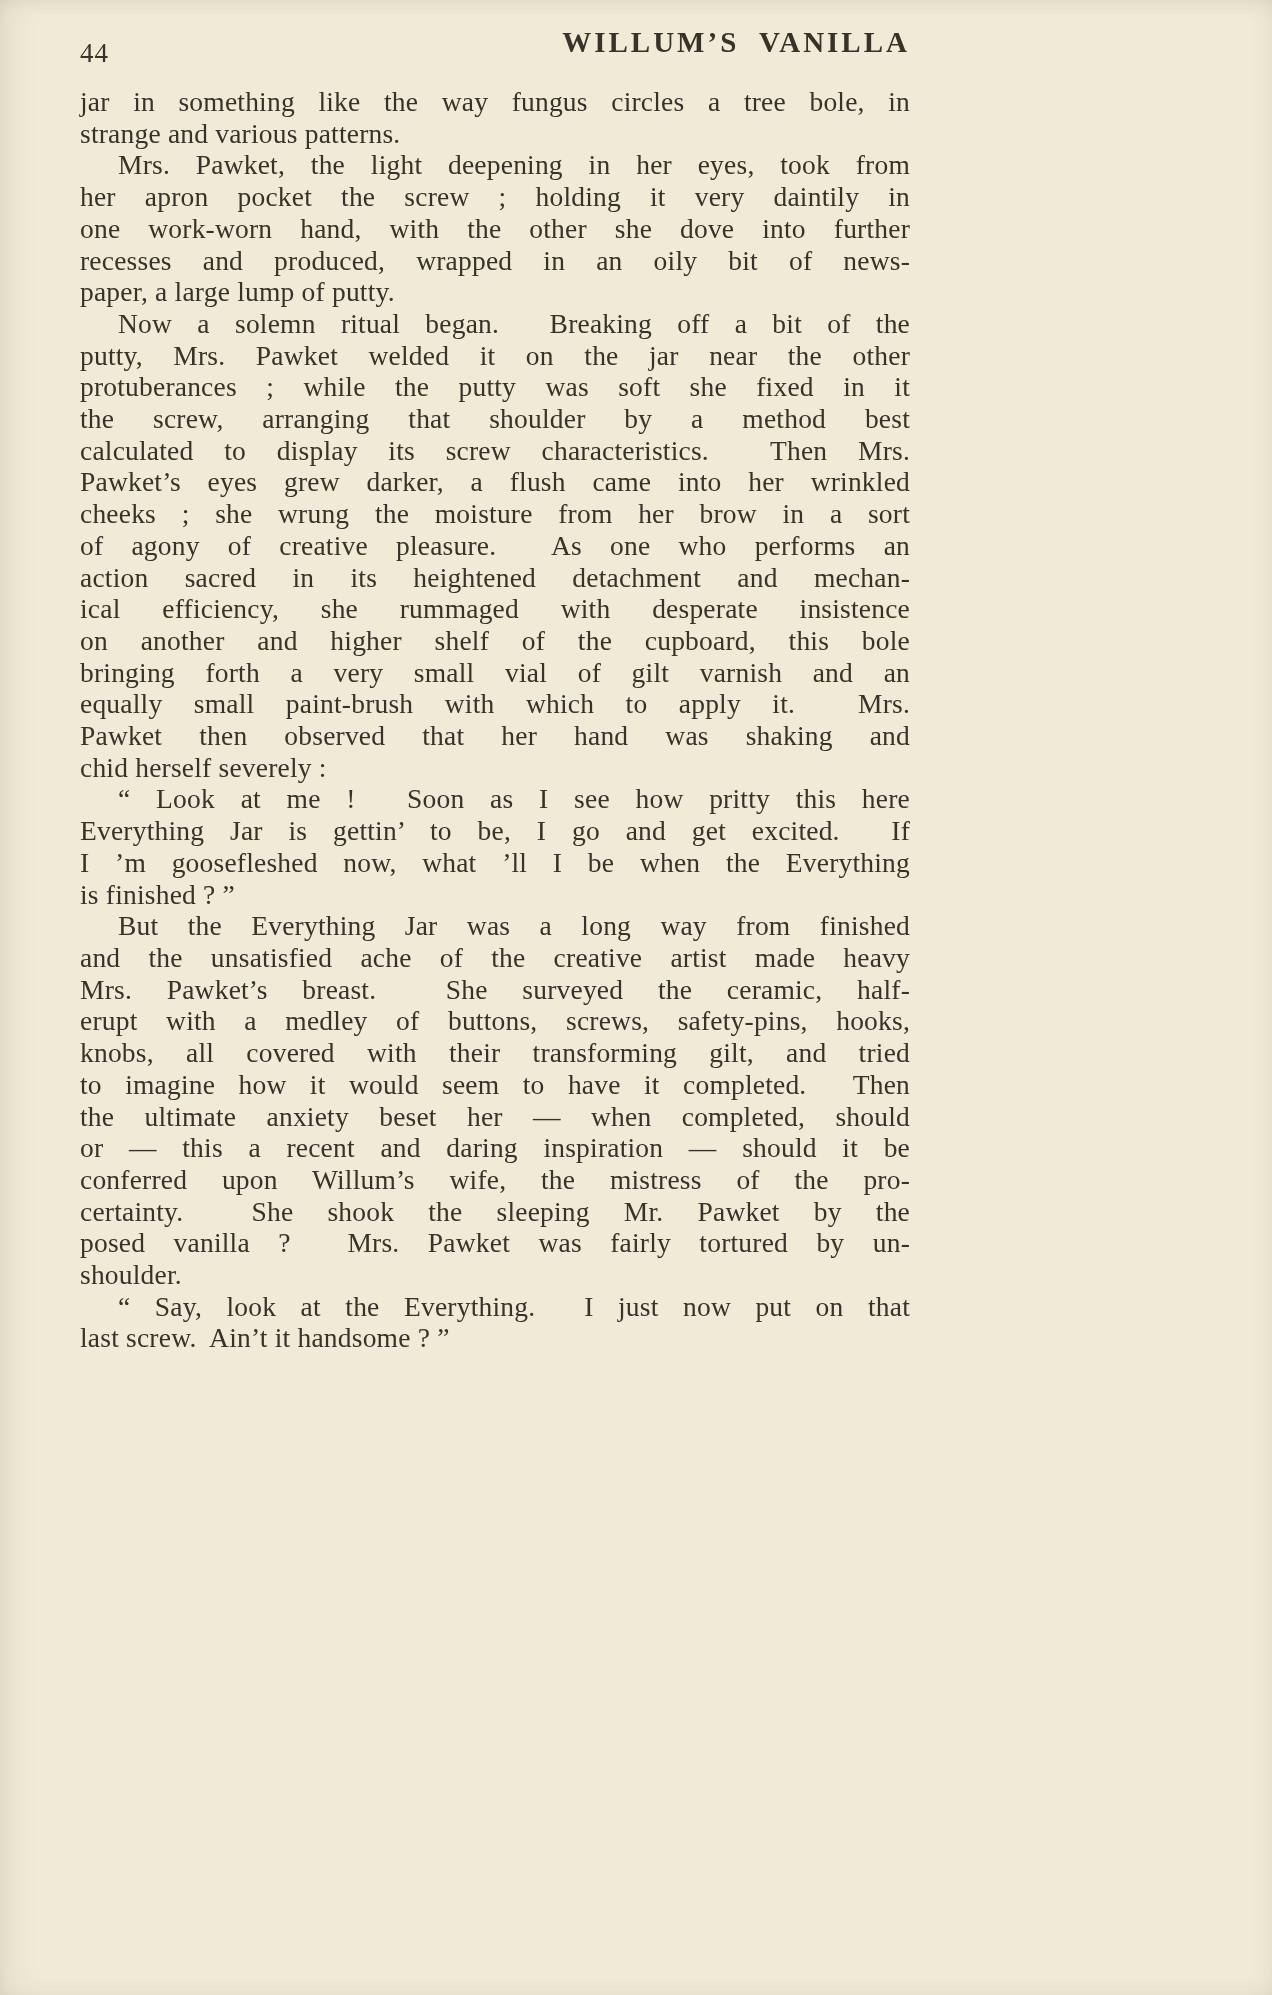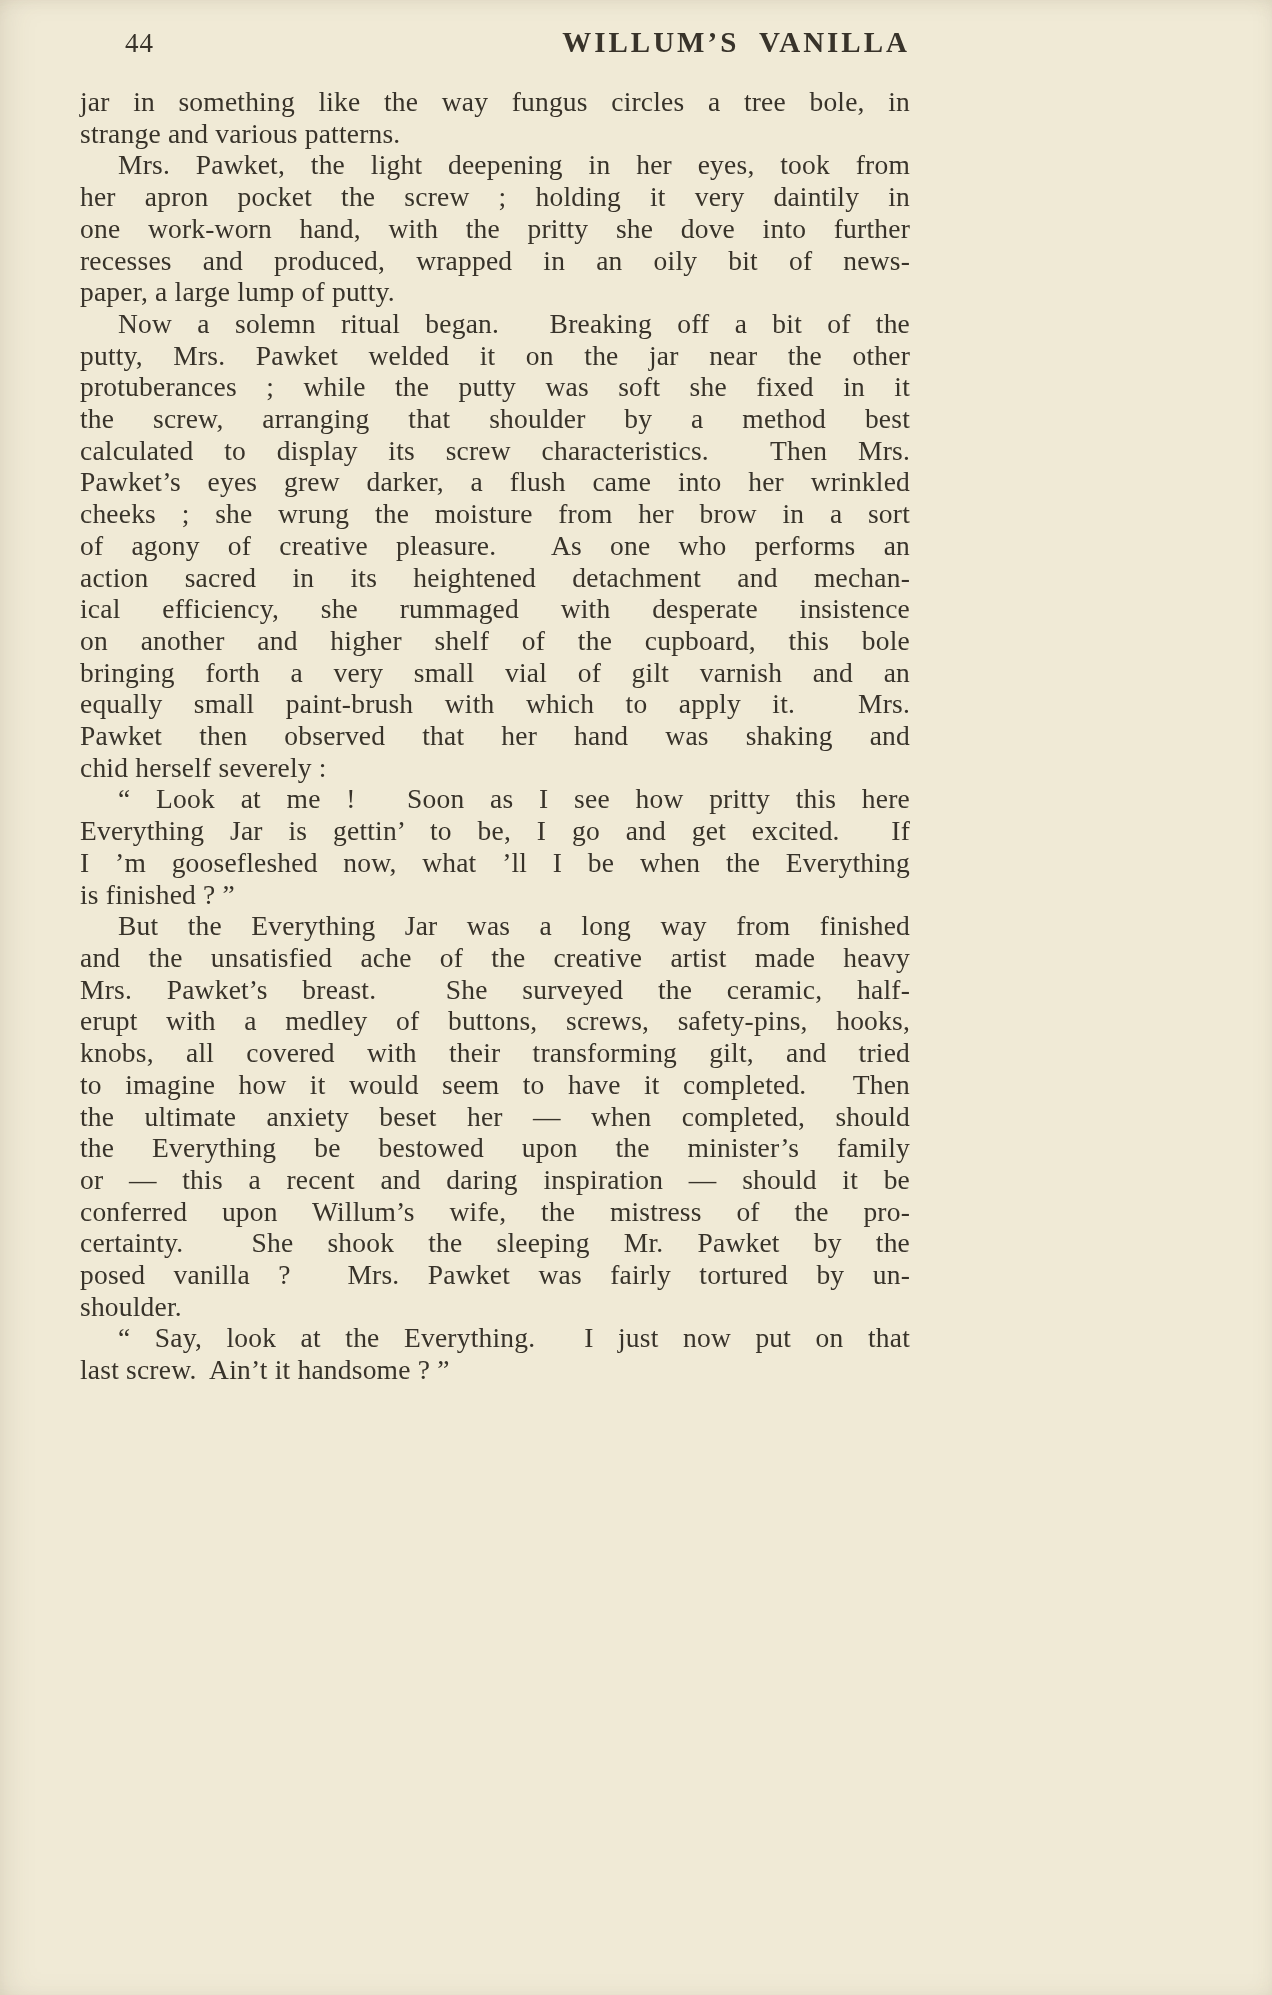--- a/index.html
+++ b/index.html
@@ -29,24 +29,23 @@
     width: 830px;
   }
   .header {
     position: relative;
     height: 40px;
     margin-bottom: 22px;
   }
   .pagenum {
     position: absolute;
     left: 0;
-    top: 4px;
+    top: 14px;
     font-size: 27px;
     letter-spacing: 1px;
-    margin-left: 45px;
   }
   .running-title {
     display: block;
     text-align: right;
     font-size: 29px;
     font-weight: bold;
     letter-spacing: 3px;
     word-spacing: 10px;
     padding-top: 2px;
   }
@@ -78,21 +77,21 @@
     <span class="running-title">WILLUM’S VANILLA</span>
   </div>
   <div class="text-body" id="text-body">
       <div class="para">
         <div class="line just">jar in something like the way fungus circles a tree bole, in</div>
         <div class="line">strange and various patterns.</div>
       </div>
       <div class="para">
         <div class="line just indent">Mrs. Pawket, the light deepening in her eyes, took from</div>
         <div class="line just">her apron pocket the screw ; holding it very daintily in</div>
-        <div class="line just">one work-worn hand, with the pritty she dove into further</div>
+        <div class="line just">one work-worn hand, with the other she dove into further</div>
         <div class="line just">recesses and produced, wrapped in an oily bit of news-</div>
         <div class="line">paper, a large lump of putty.</div>
       </div>
       <div class="para">
         <div class="line just indent">Now a solemn ritual began.  Breaking off a bit of the</div>
         <div class="line just">putty, Mrs. Pawket welded it on the jar near the other</div>
         <div class="line just">protuberances ; while the putty was soft she fixed in it</div>
         <div class="line just">the screw, arranging that shoulder by a method best</div>
         <div class="line just">calculated to display its screw characteristics.  Then Mrs.</div>
         <div class="line just">Pawket’s eyes grew darker, a flush came into her wrinkled</div>
@@ -113,21 +112,20 @@
         <div class="line">is finished ? ”</div>
       </div>
       <div class="para">
         <div class="line just indent">But the Everything Jar was a long way from finished</div>
         <div class="line just">and the unsatisfied ache of the creative artist made heavy</div>
         <div class="line just">Mrs. Pawket’s breast.  She surveyed the ceramic, half-</div>
         <div class="line just">erupt with a medley of buttons, screws, safety-pins, hooks,</div>
         <div class="line just">knobs, all covered with their transforming gilt, and tried</div>
         <div class="line just">to imagine how it would seem to have it completed.  Then</div>
         <div class="line just">the ultimate anxiety beset her — when completed, should</div>
-        <div class="line just">the Everything be bestowed upon the minister’s family</div>
         <div class="line just">or — this a recent and daring inspiration — should it be</div>
         <div class="line just">conferred upon Willum’s wife, the mistress of the pro-</div>
         <div class="line just">certainty.  She shook the sleeping Mr. Pawket by the</div>
         <div class="line just">posed vanilla ?  Mrs. Pawket was fairly tortured by un-</div>
         <div class="line">shoulder.</div>
       </div>
       <div class="para">
         <div class="line just indent">“ Say, look at the Everything.  I just now put on that</div>
         <div class="line">last screw.  Ain’t it handsome ? ”</div>
       </div>

